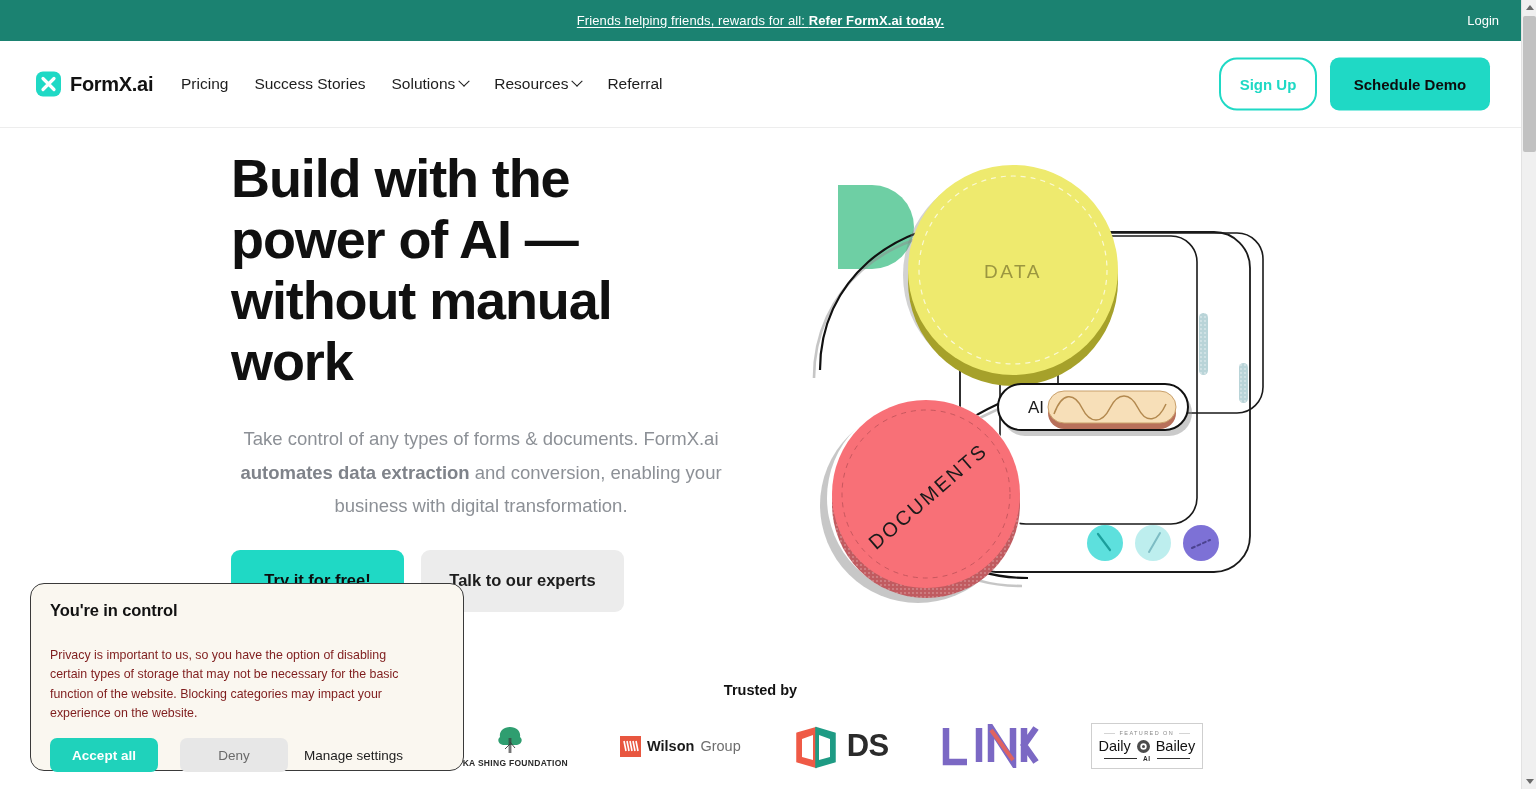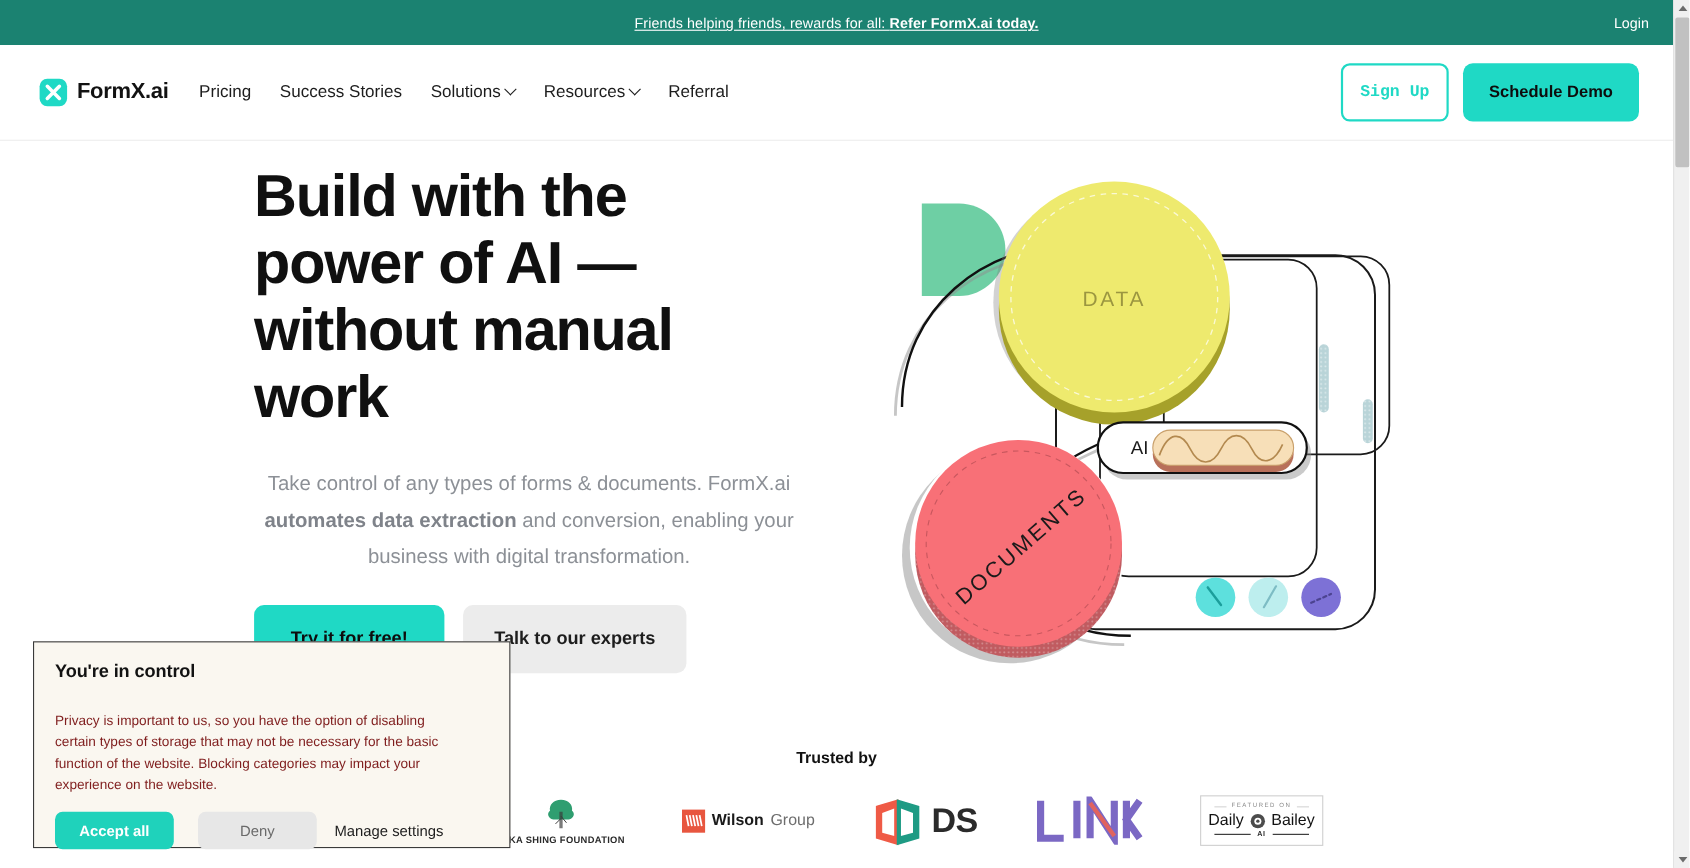--- a/index.html
+++ b/index.html
@@ -80,26 +80,25 @@
     border-bottom: 1.6px solid #1d1d1d;
     transform: rotate(45deg) translate(-2px,-2px);
   }
   .nav-actions {
     position: absolute; right: 31px; top: 50%;
     transform: translateY(-50%);
     display: flex; align-items: center; gap: 13px;
   }
   .btn-signup {
     width: 98px; height: 53px;
-    border: 2px solid #1fd9c5; border-radius: 8px;
+    border: 2px solid #1fd9c5; border-radius: 18px;
     background: #ffffff; color: #1fd9c5;
     font-size: 15px; font-weight: 700;
     display: flex; align-items: center; justify-content: center;
     cursor: pointer;
-    font-family: Liberation Mono, monospace;
   }
   .btn-demo {
     width: 160px; height: 53px;
     border: none; border-radius: 9px;
     background: #1fd9c5; color: #0d0d0d;
     font-size: 15px; font-weight: 700;
     display: flex; align-items: center; justify-content: center;
     cursor: pointer;
   }
 
@@ -198,21 +197,21 @@
   }
   .daily-ai { font-size: 6.5px; font-weight: 700; color: #2a2a2a; letter-spacing: 0.6px; }
   .daily-line { flex: 1; height: 1px; background: #2b2b2b; }
 
   
   .cookie {
     position: absolute; left: 30px; top: 583px;
     width: 434px; height: 188px;
     background: #faf7f0;
     border: 1.5px solid #3a3a3a;
-    border-radius: 0;
+    border-radius: 14px;
     padding: 17px 19px 0 19px;
   }
   .cookie-title {
     font-size: 16.5px; font-weight: 700; color: #121212;
     letter-spacing: -0.1px;
   }
   .cookie-body {
     margin-top: 26px;
     font-size: 12.4px; line-height: 19.3px; color: #7f1d1d;
     width: 370px;

